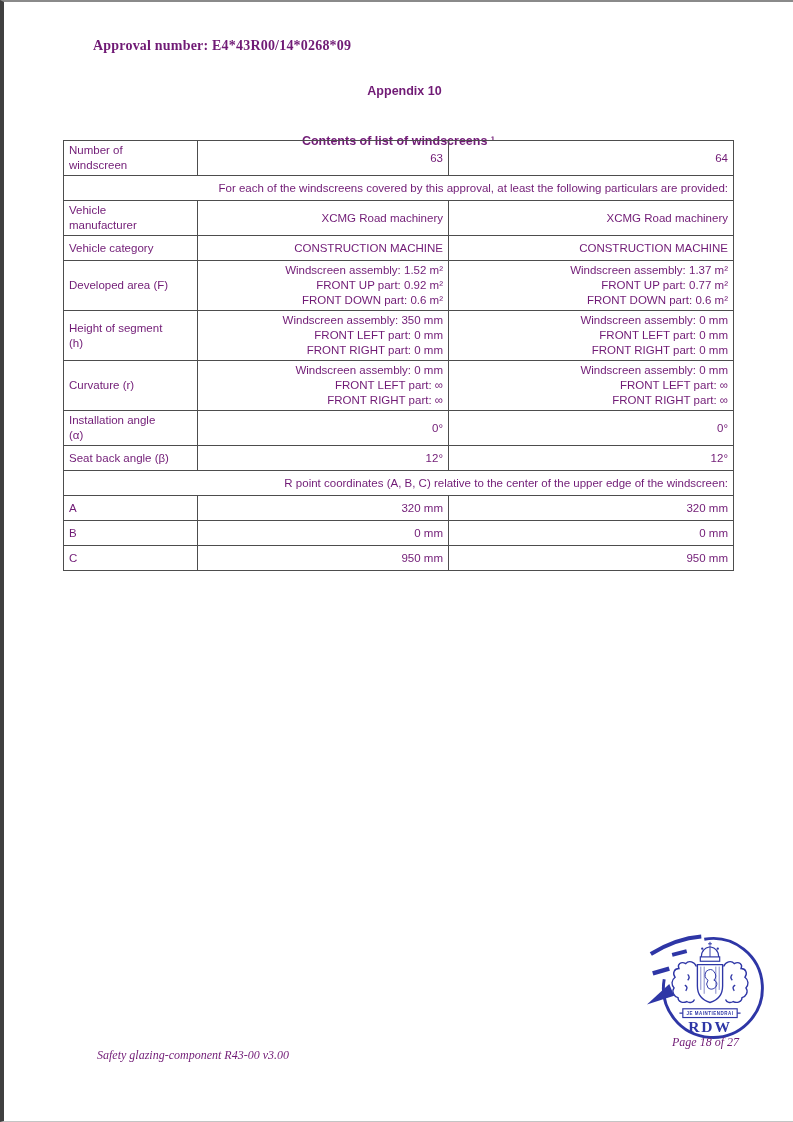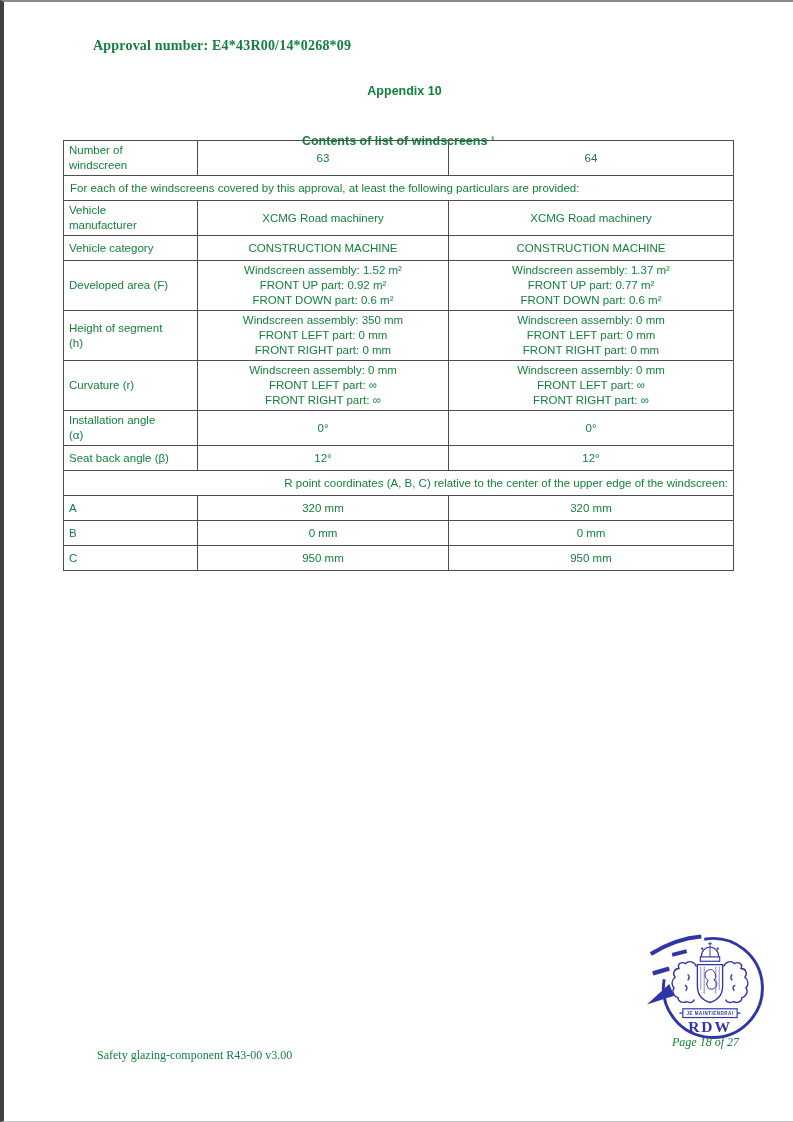--- a/index.html
+++ b/index.html
@@ -6,21 +6,21 @@
   .page {
     position: relative;
     width: 793px;
     height: 1122px;
     background: #ffffff;
     box-sizing: border-box;
     border-left: 4px solid #404040;
     border-top: 2px solid #8a8a8a;
     border-bottom: 1px solid #c4c4c4;
     font-family: "Liberation Sans", sans-serif;
-    color: #15803d;
+    color: #701a75;
     overflow: hidden;
   }
   .approval-line {
     position: absolute;
     left: 89px;
     top: 36px;
     font-family: "Liberation Serif", serif;
     font-weight: bold;
     font-size: 14px;
     letter-spacing: 0.2px;
@@ -54,28 +54,29 @@
   }
   .doc-table td {
     border: 1px solid #4d4d4d;
     padding: 2px 5px;
     line-height: 15px;
     vertical-align: middle;
     height: 20px;
     overflow: hidden;
   }
   .doc-table td.lbl { }
-  .doc-table td.val { text-align: center; }
-  .doc-table td.span-left { text-align: left; padding-left: 6px; margin-left: 28px; }
+  .doc-table td.val { text-align: right; }
+  .doc-table td.span-left { text-align: right; padding-left: 6px; margin-left: 28px; }
   .doc-table td.span-center { text-align: right; }
   .footer-left {
     position: absolute;
     left: 93px;
     top: 1046px;
     font-family: "Liberation Serif", serif;
+    font-style: italic;
     font-size: 12px;
   }
   .footer-right {
     position: absolute;
     right: 54px;
     top: 1033px;
     font-family: "Liberation Serif", serif;
     font-style: italic;
     font-size: 12px;
   }

